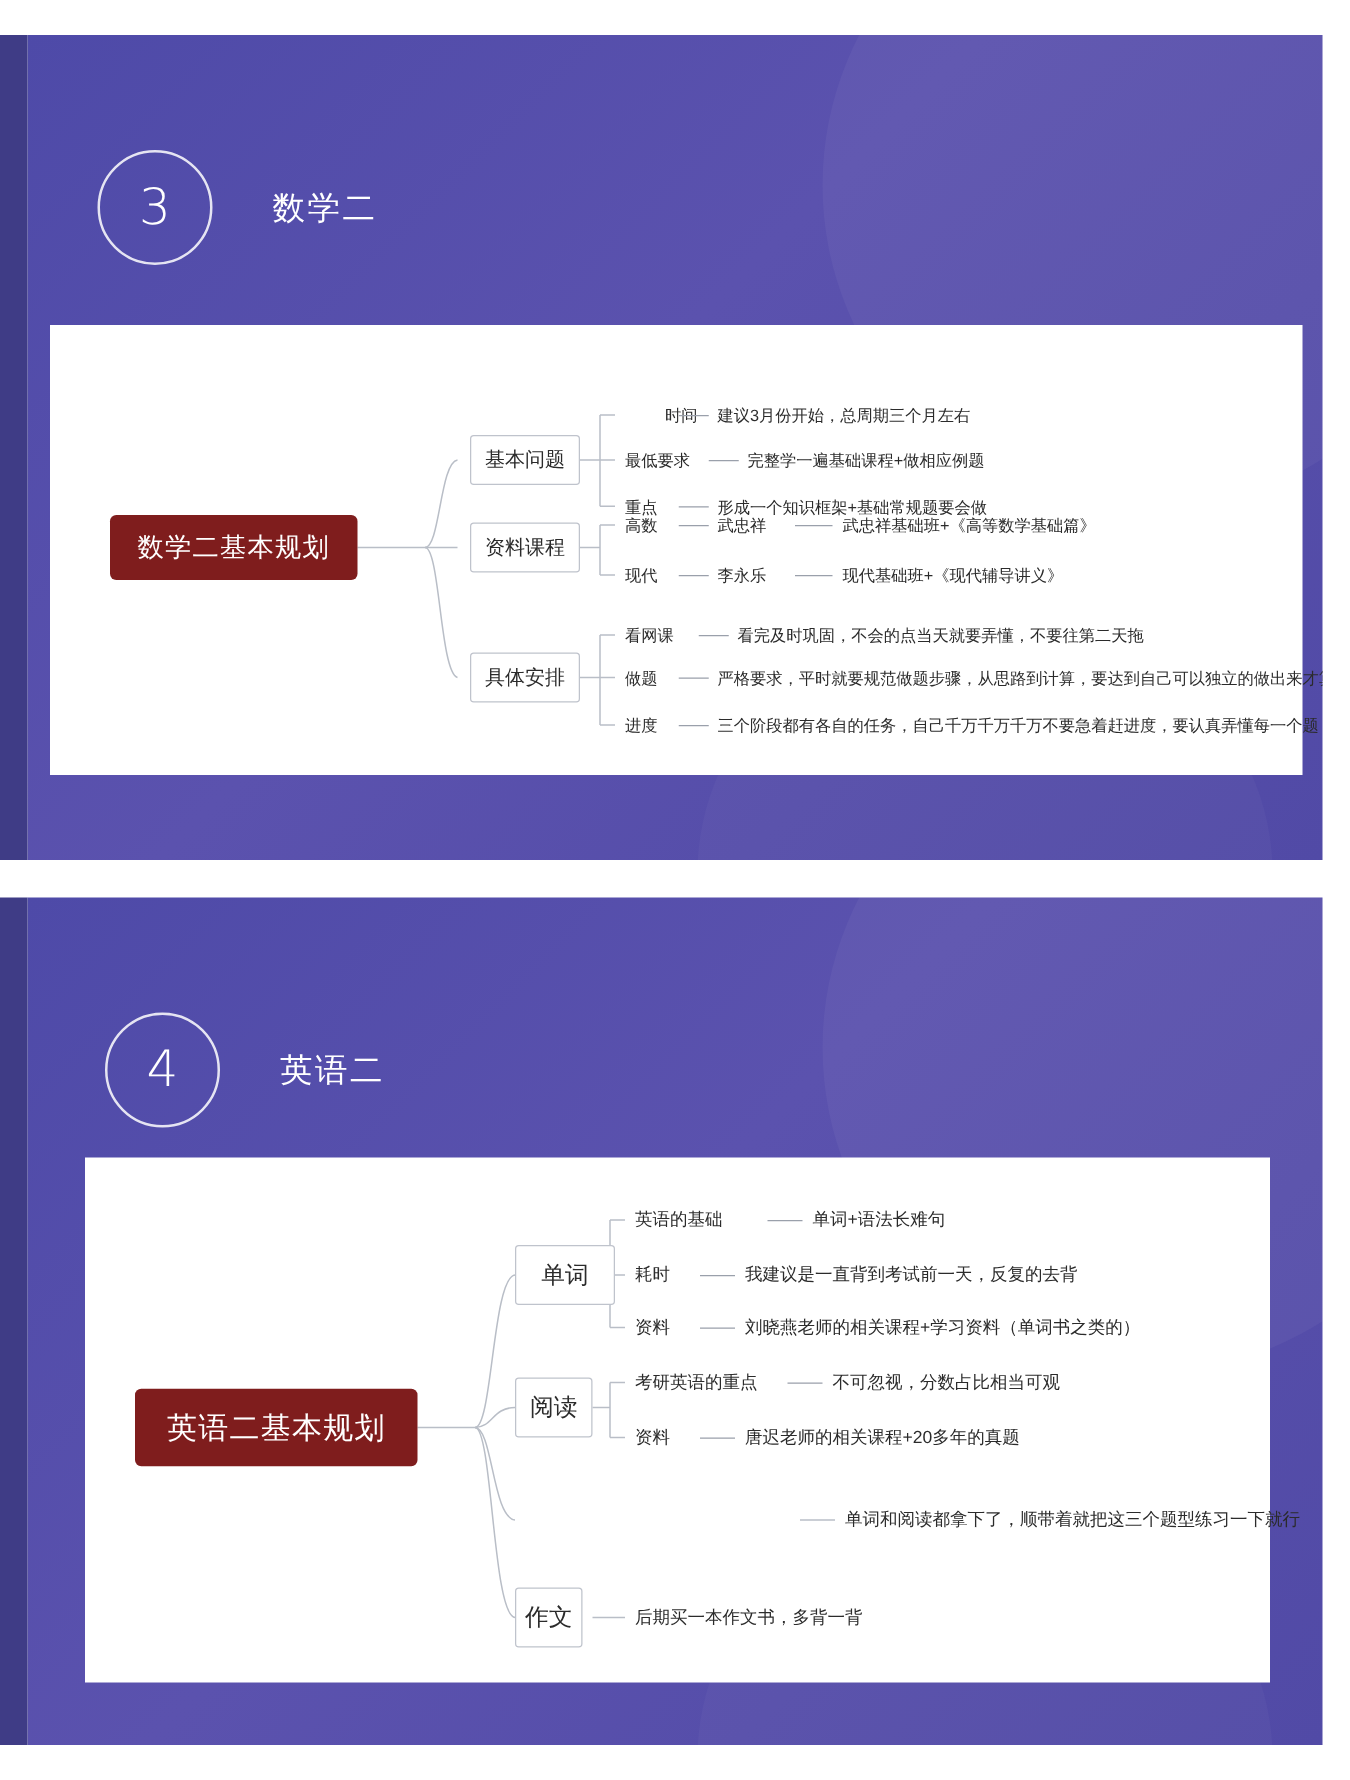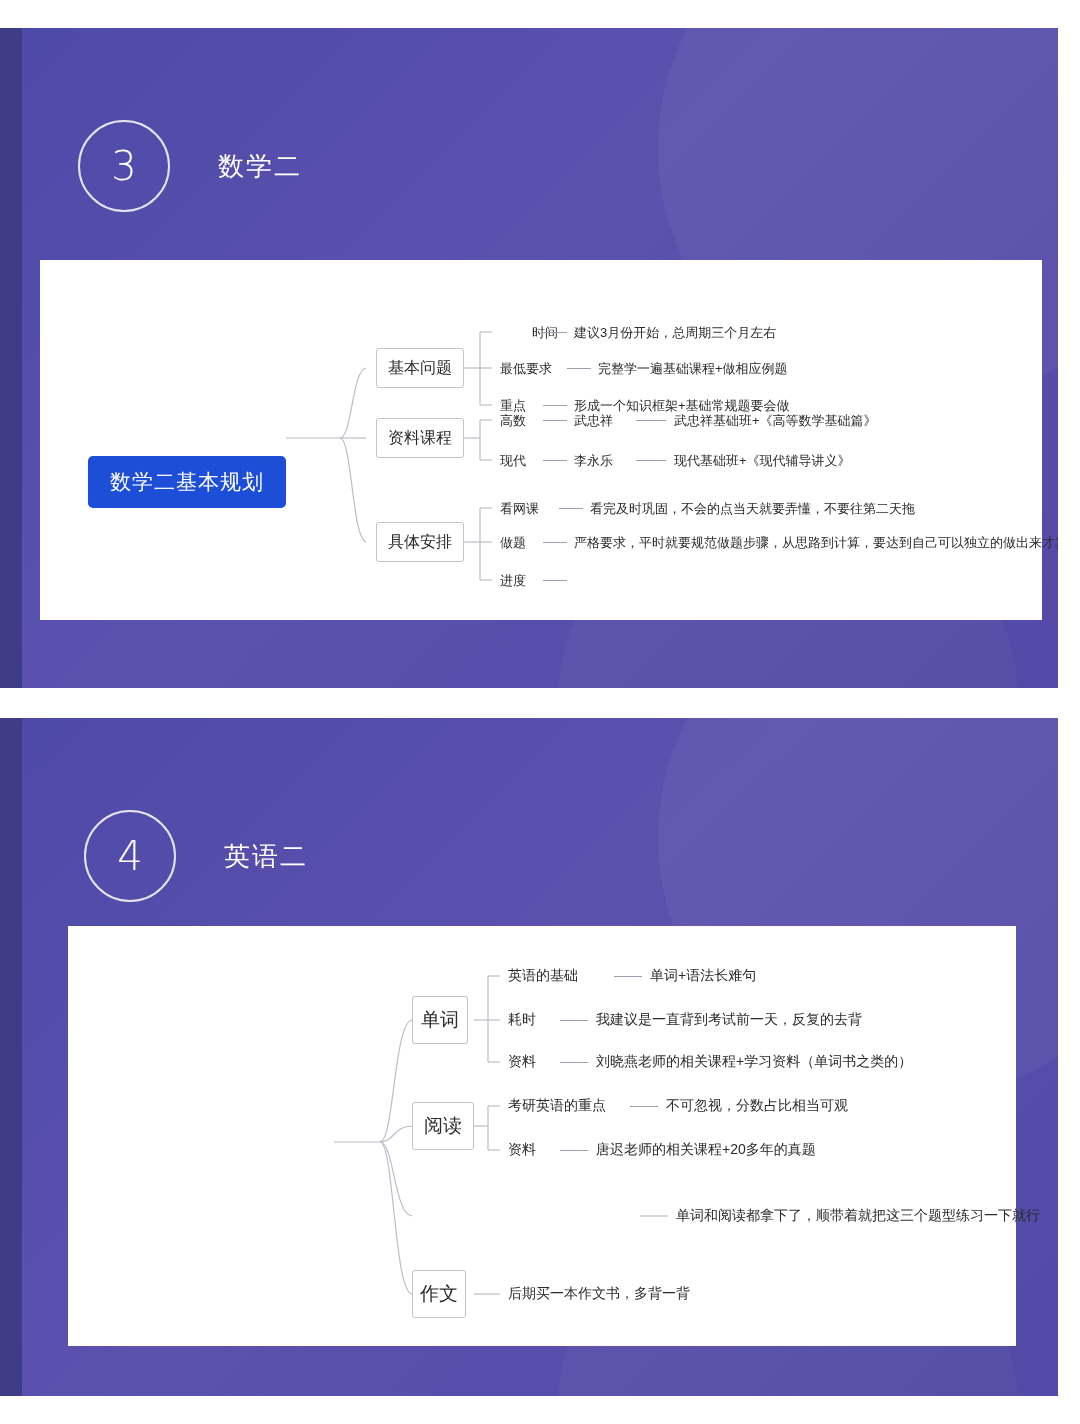--- a/index.html
+++ b/index.html
@@ -88,30 +88,29 @@
   .map svg.links {
     position: absolute;
     inset: 0;
     width: 100%;
     height: 100%;
     pointer-events: none;
   }
 
   .root-node {
     position: absolute;
-    background: #1d4ed8;
+    background: #7f1d1d;
     color: #ffffff;
     border-radius: 5px;
     display: flex;
     align-items: center;
     justify-content: center;
     font-size: 21px;
     letter-spacing: 1px;
     white-space: nowrap;
-    margin-top: 44px;
   }
   #root-1 { left: 48px; top: 152px; width: 198px; height: 52px; }
   #root-2 { left: 40px; top: 185px; width: 226px; height: 62px; font-size: 24px; }
 
   .box-node {
     position: absolute;
     border: 1px solid #bfc3cc;
     border-radius: 3px;
     background: #ffffff;
     color: #2b2b2b;
@@ -230,20 +229,21 @@
       <div class="leaf-label" style="left:460px; top:240px;">看网课</div>
       <div class="dash" style="left:519px; top:248px; width:24px;"></div>
       <div class="leaf-text" style="left:550px; top:240px;">看完及时巩固，不会的点当天就要弄懂，不要往第二天拖</div>
 
       <div class="leaf-label" style="left:460px; top:274px;text-align:right;">做题</div>
       <div class="dash" style="left:503px; top:282px; width:24px;"></div>
       <div class="leaf-text" style="left:534px; top:274px;">严格要求，平时就要规范做题步骤，从思路到计算，要达到自己可以独立的做出来才算过关</div>
 
       <div class="leaf-label" style="left:460px; top:312px;">进度</div>
       <div class="dash" style="left:503px; top:320px; width:24px;"></div>
+      <div class="leaf-text" style="left:534px; top:312px;">三个阶段都有各自的任务，自己千万千万千万不要急着赶进度，要认真弄懂每一个题</div>
     </div>
   </div>
 </div>
 
 <div class="gap" style="top:688px; height:30px;"></div>
 
 <div class="slide" id="slide-2">
 
   <div class="slide-head" style="left:62px; top:92px;">
     <div class="num-circle">4</div>
@@ -270,22 +270,23 @@
           <path d="M420 180 L 420 224"></path>
           <path d="M420 180 L 432 180"></path>
           <path d="M420 224 L 432 224"></path>
 
           <path d="M572 290 L 600 290"></path>
 
           <path d="M406 368 L 432 368"></path>
         </g>
       </svg>
 
-
-      <div class="box-node" style="left:344px; top:70px; width:56px; height:48px; font-size:19px;">单词</div>
+      <div class="root-node" id="root-2">英语二基本规划</div>
+
+      <div class="box-node" style="left:344px; top:70px; width:80px; height:48px; font-size:19px;">单词</div>
       <div class="box-node" style="left:344px; top:176px; width:62px; height:48px; font-size:19px;">阅读</div>
       <div class="box-node" style="left:344px; top:344px; width:54px; height:48px; font-size:19px;">作文</div>
 
       <div class="leaf-label lg" style="left:440px; top:41px;">英语的基础</div>
       <div class="dash" style="left:546px; top:50px; width:28px;"></div>
       <div class="leaf-text lg" style="left:582px; top:41px;">单词+语法长难句</div>
 
       <div class="leaf-label lg" style="left:440px; top:85px;">耗时</div>
       <div class="dash" style="left:492px; top:94px; width:28px;"></div>
       <div class="leaf-text lg" style="left:528px; top:85px;">我建议是一直背到考试前一天，反复的去背</div>

